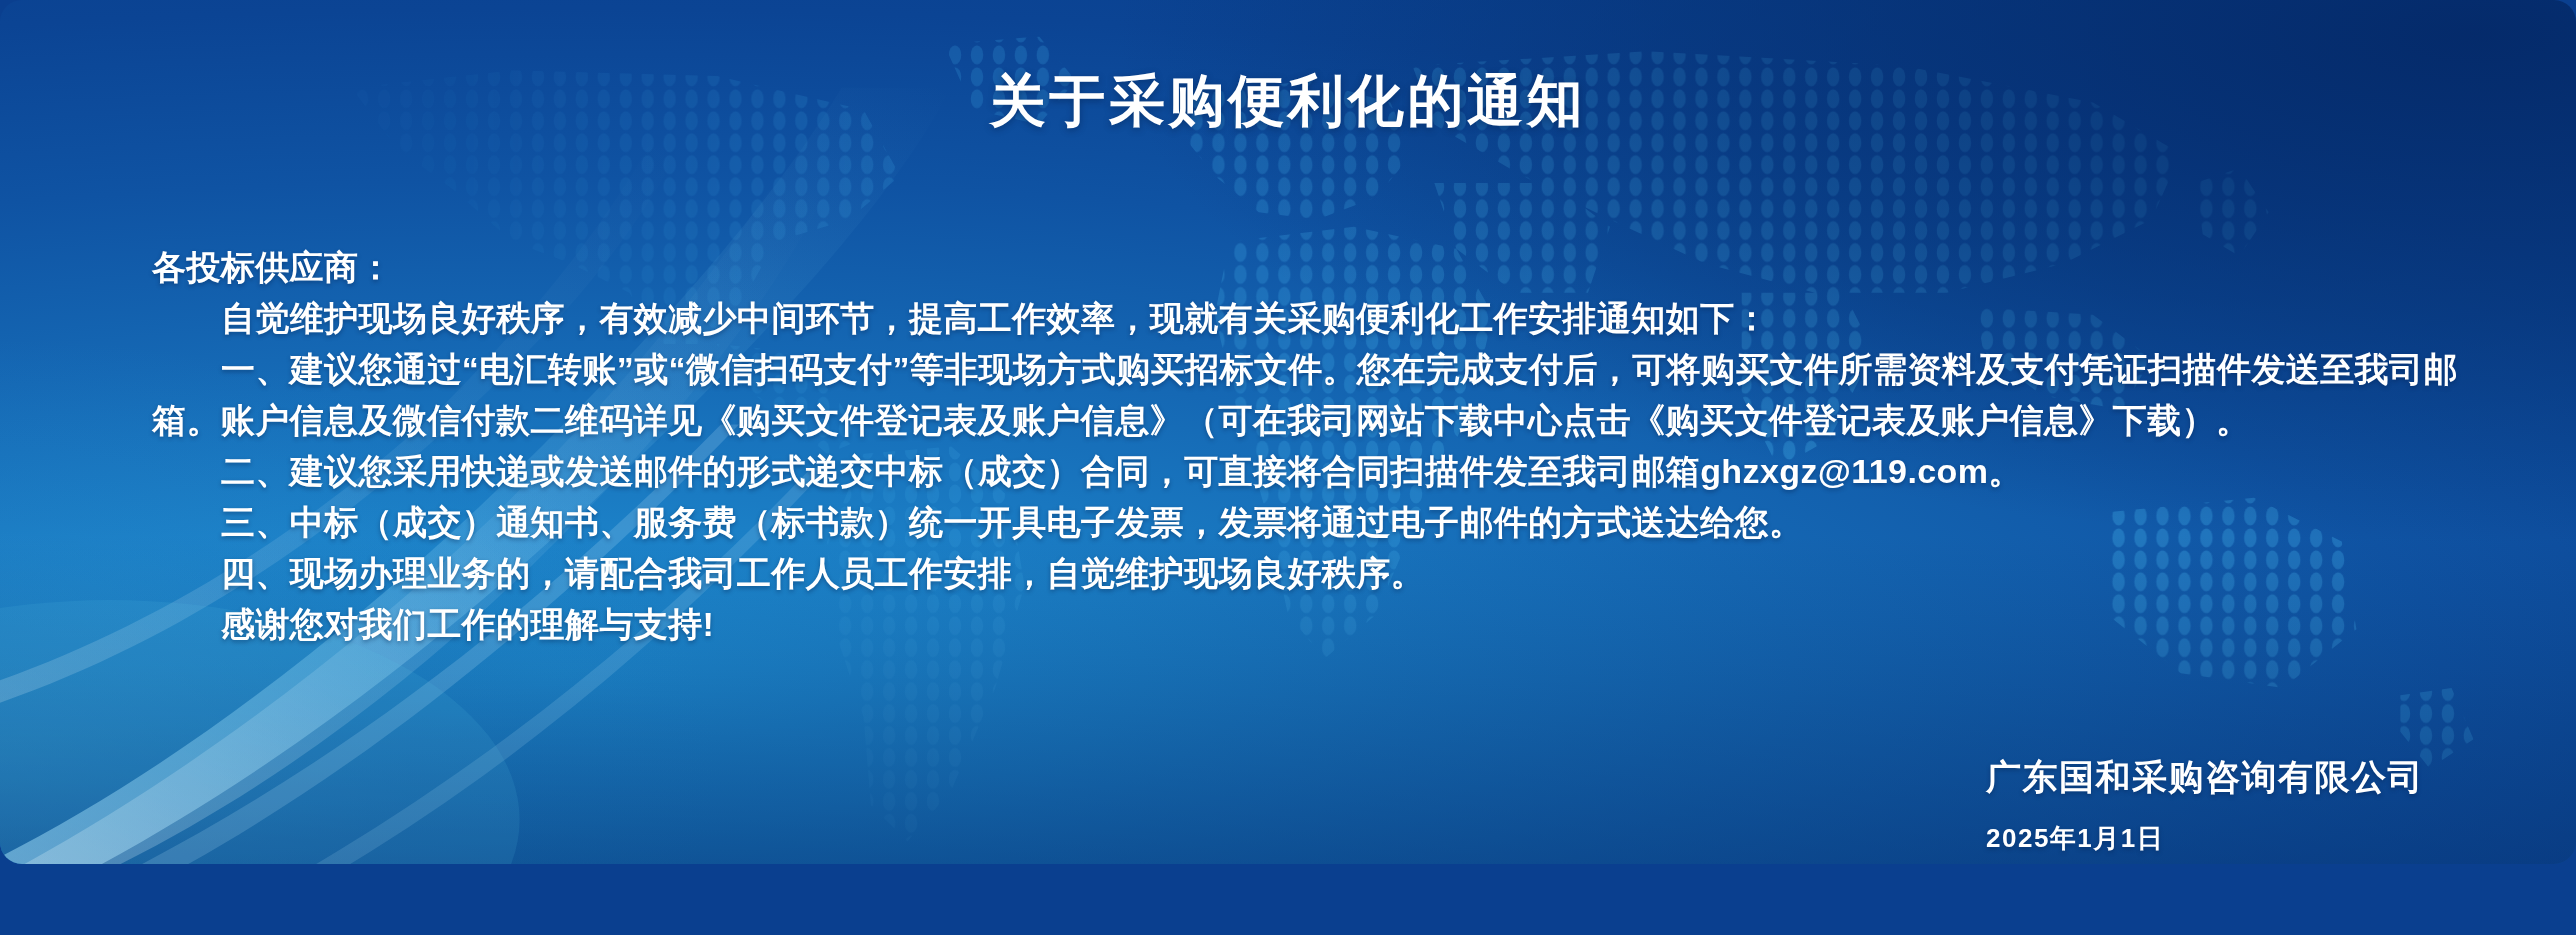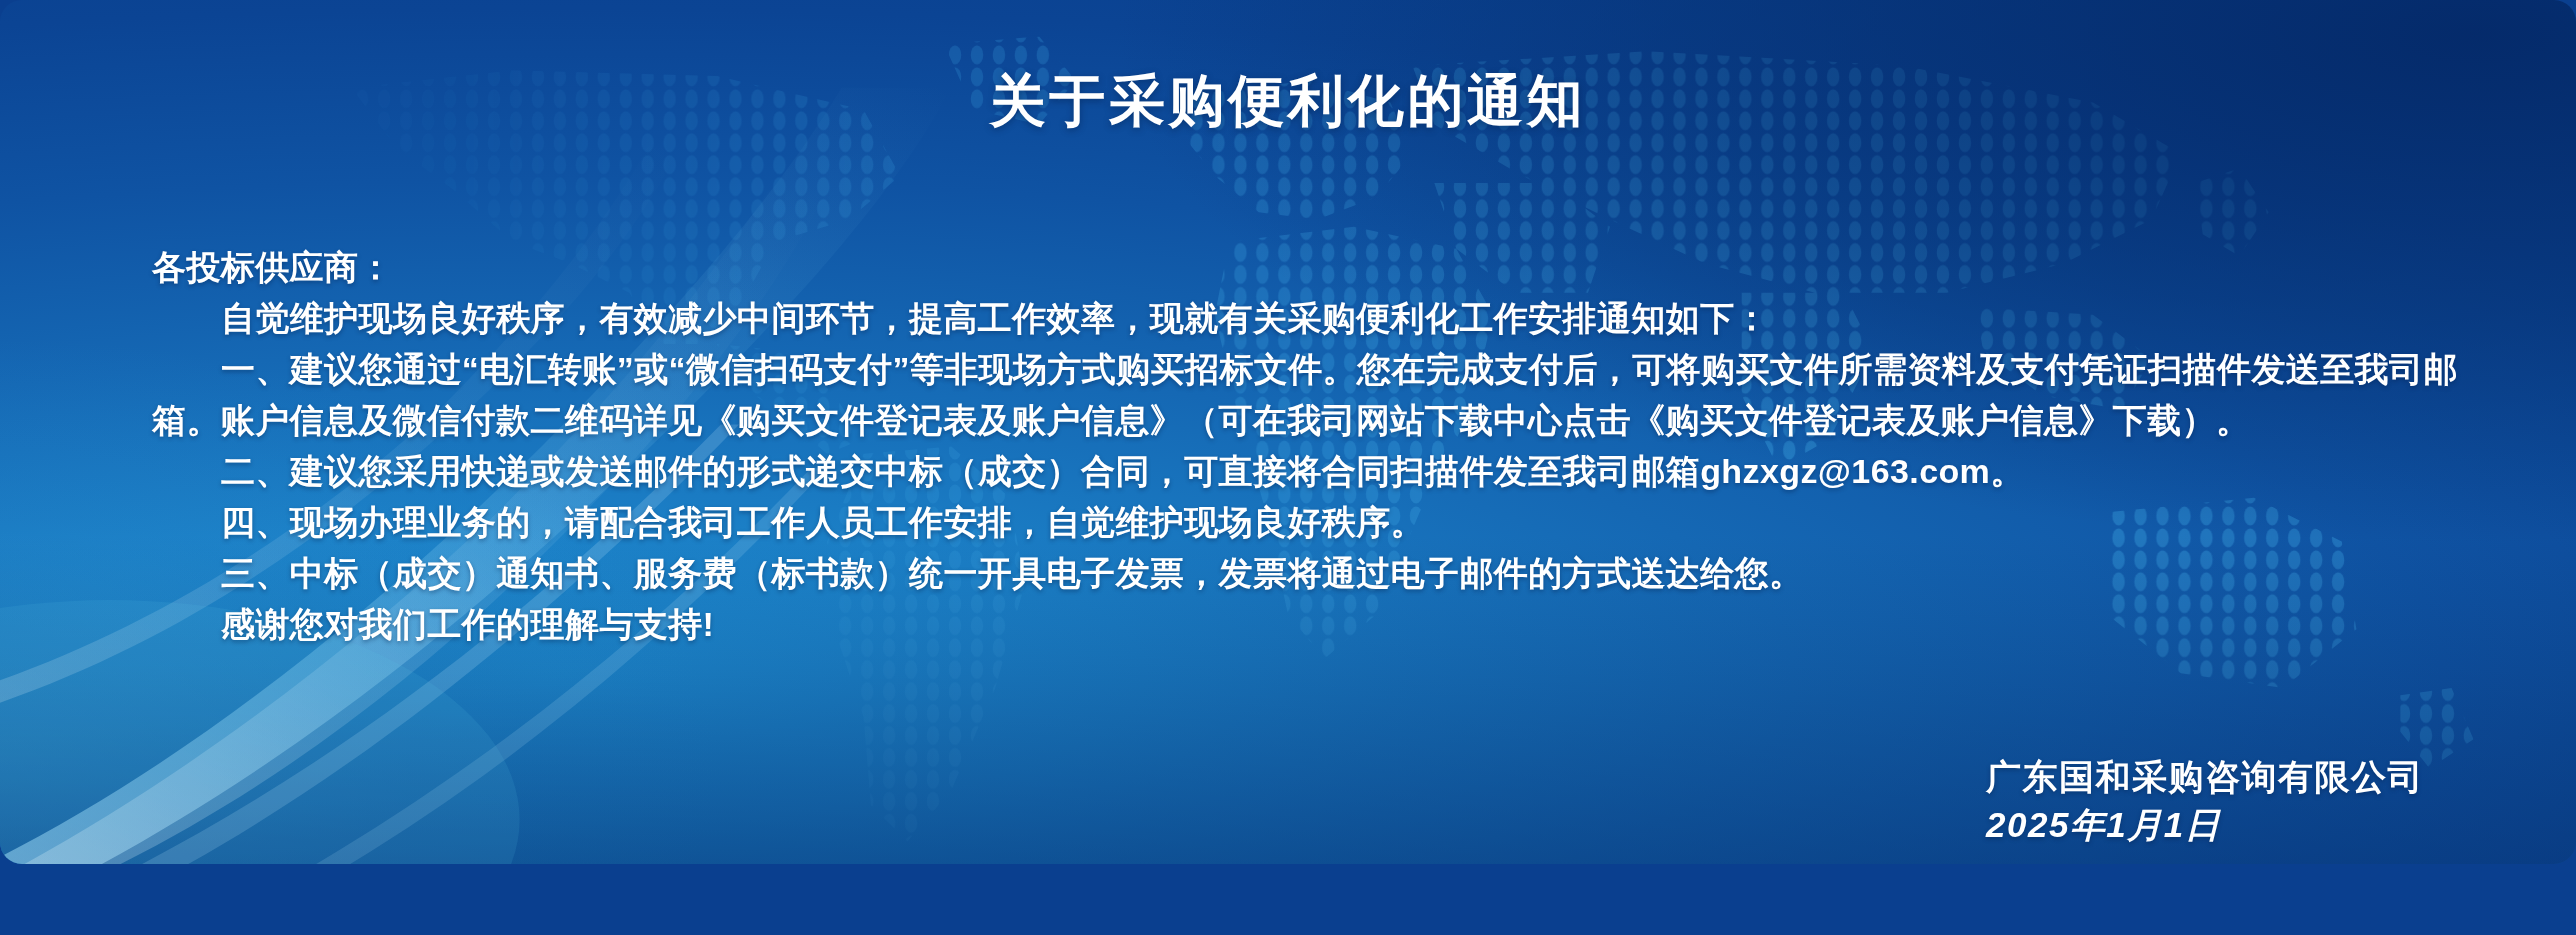--- a/index.html
+++ b/index.html
@@ -89,29 +89,28 @@
   #sign-company {
     font-size: 35px;
     font-weight: bold;
     letter-spacing: 1.5px;
     line-height: 45px;
     color: #fff;
     text-shadow: 0 1.5px 4.4px rgba(2,28,70,.40);
     white-space: nowrap;
   }
   #sign-date {
-    font-size: 35px;
+    font-size: 26px;
     font-weight: bold;
     letter-spacing: 1.5px;
     line-height: 45px;
-    margin-top: 3px;
+    margin-top: 17px;
     color: #fff;
     text-shadow: 0 1.5px 4.4px rgba(2,28,70,.40);
     white-space: nowrap;
-    font-style: italic;
   }
 </style>
 </head>
 <body>
 
 <div id="banner">
 
   <svg id="dotmap" viewBox="0 0 3520 1279" preserveAspectRatio="none" aria-hidden="true">
     <defs>
       <pattern id="dots" width="30" height="30" patternUnits="userSpaceOnUse">
@@ -195,23 +194,23 @@
   </svg>
 
   <div class="content">
 
     <div id="title">关于采购便利化的通知</div>
 
     <div id="body-block">
       <div class="para hang">各投标供应商：</div>
       <div class="para indent">自觉维护现场良好秩序，有效减少中间环节，提高工作效率，现就有关采购便利化工作安排通知如下：</div>
       <div class="para indent">一、建议您通过“电汇转账”或“微信扫码支付”等非现场方式购买招标文件。您在完成支付后，可将购买文件所需资料及支付凭证扫描件发送至我司邮箱。账户信息及微信付款二维码详见《购买文件登记表及账户信息》（可在我司网站下载中心点击《购买文件登记表及账户信息》下载）。</div>
-      <div class="para indent">二、建议您采用快递或发送邮件的形式递交中标（成交）合同，可直接将合同扫描件发至我司邮箱ghzxgz@163.com。</div>
+      <div class="para indent">二、建议您采用快递或发送邮件的形式递交中标（成交）合同，可直接将合同扫描件发至我司邮箱ghzxgz@119.com。</div>
+      <div class="para indent">三、中标（成交）通知书、服务费（标书款）统一开具电子发票，发票将通过电子邮件的方式送达给您。</div>
       <div class="para indent">四、现场办理业务的，请配合我司工作人员工作安排，自觉维护现场良好秩序。</div>
-      <div class="para indent">三、中标（成交）通知书、服务费（标书款）统一开具电子发票，发票将通过电子邮件的方式送达给您。</div>
       <div class="para indent">感谢您对我们工作的理解与支持!</div>
     </div>
 
     <div id="signature">
       <div id="sign-company">广东国和采购咨询有限公司</div>
       <div id="sign-date">2025年1月1日</div>
     </div>
 
   </div>
 </div>

